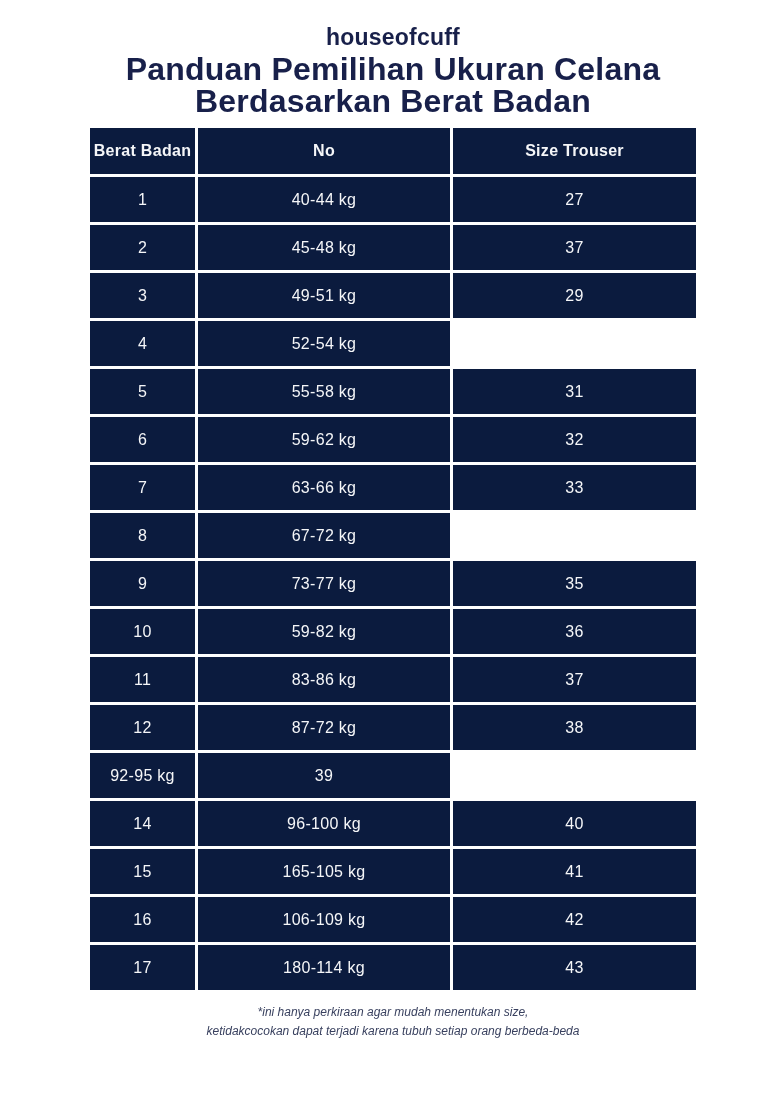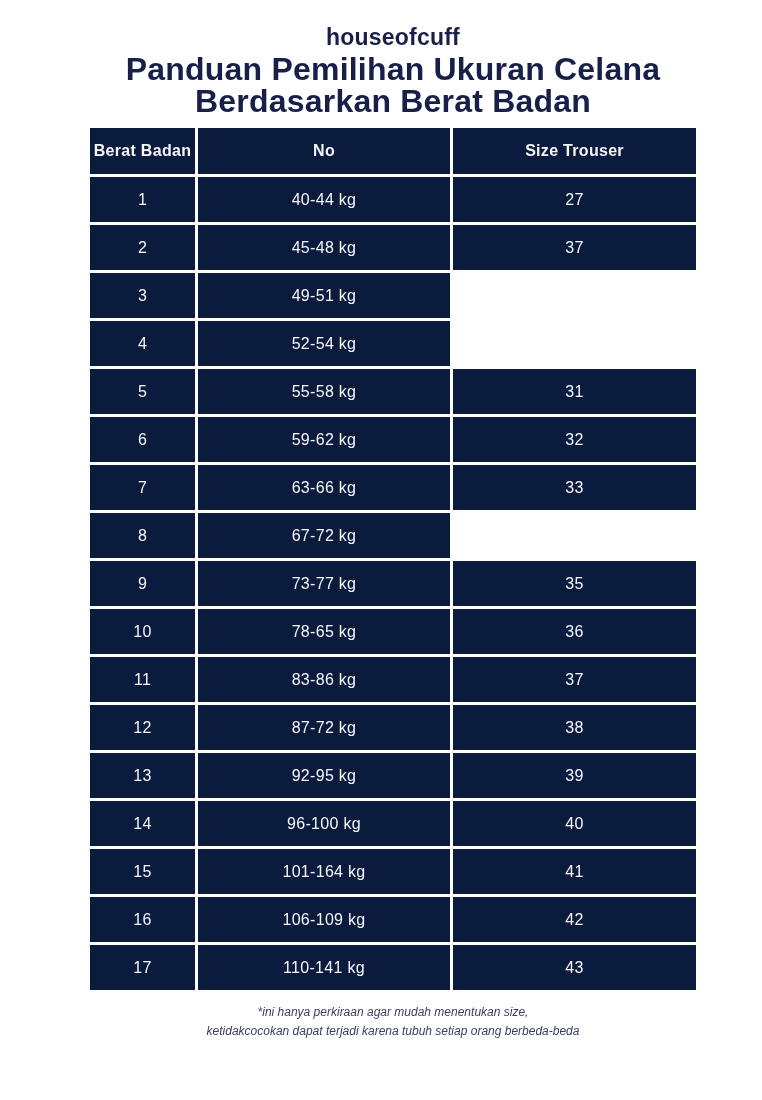--- a/index.html
+++ b/index.html
@@ -100,20 +100,21 @@
 
     <div class="tr">
       <div class="td">2</div>
       <div class="td">45-48 kg</div>
       <div class="td">37</div>
     </div>
 
     <div class="tr">
       <div class="td">3</div>
       <div class="td">49-51 kg</div>
+      <div class="td">29</div>
     </div>
 
     <div class="tr">
       <div class="td">4</div>
       <div class="td">52-54 kg</div>
     </div>
 
     <div class="tr">
       <div class="td">5</div>
       <div class="td">55-58 kg</div>
@@ -138,63 +139,62 @@
     </div>
 
     <div class="tr">
       <div class="td">9</div>
       <div class="td">73-77 kg</div>
       <div class="td">35</div>
     </div>
 
     <div class="tr">
       <div class="td">10</div>
-      <div class="td">78-65 kg</div>
+      <div class="td">59-82 kg</div>
       <div class="td">36</div>
     </div>
 
     <div class="tr">
       <div class="td">11</div>
       <div class="td">83-86 kg</div>
       <div class="td">37</div>
     </div>
 
     <div class="tr">
       <div class="td">12</div>
       <div class="td">87-72 kg</div>
       <div class="td">38</div>
     </div>
 
     <div class="tr">
-      <div class="td">13</div>
       <div class="td">92-95 kg</div>
       <div class="td">39</div>
     </div>
 
     <div class="tr">
       <div class="td">14</div>
       <div class="td">96-100 kg</div>
       <div class="td">40</div>
     </div>
 
     <div class="tr">
       <div class="td">15</div>
-      <div class="td">101-164 kg</div>
+      <div class="td">165-105 kg</div>
       <div class="td">41</div>
     </div>
 
     <div class="tr">
       <div class="td">16</div>
       <div class="td">106-109 kg</div>
       <div class="td">42</div>
     </div>
 
     <div class="tr">
       <div class="td">17</div>
-      <div class="td">110-141 kg</div>
+      <div class="td">180-114 kg</div>
       <div class="td">43</div>
     </div>
 
   </div>
   </div>
 
   <div class="footnote">
     <div>*ini hanya perkiraan agar mudah menentukan size,</div>
     <div>ketidakcocokan dapat terjadi karena tubuh setiap orang berbeda-beda</div>
   </div>

